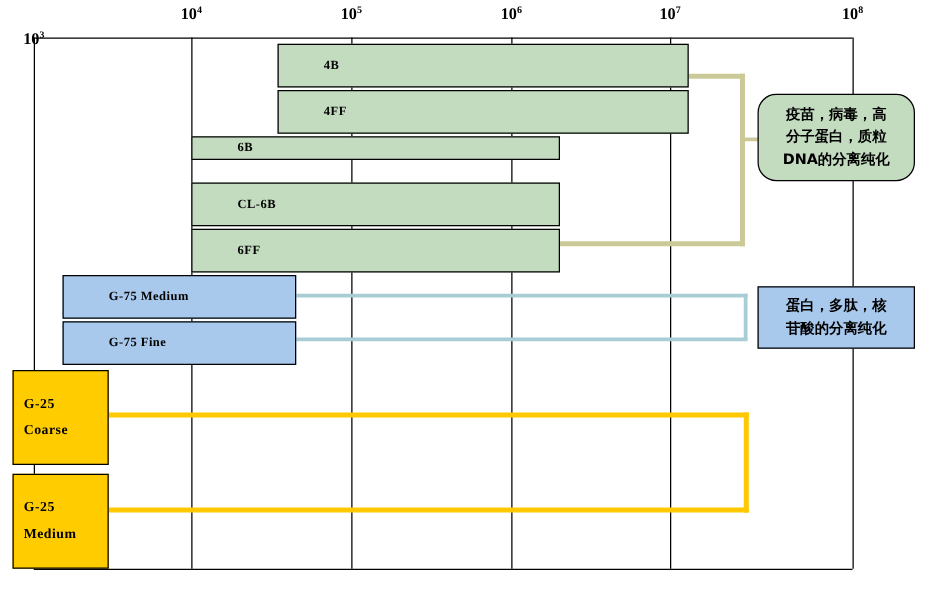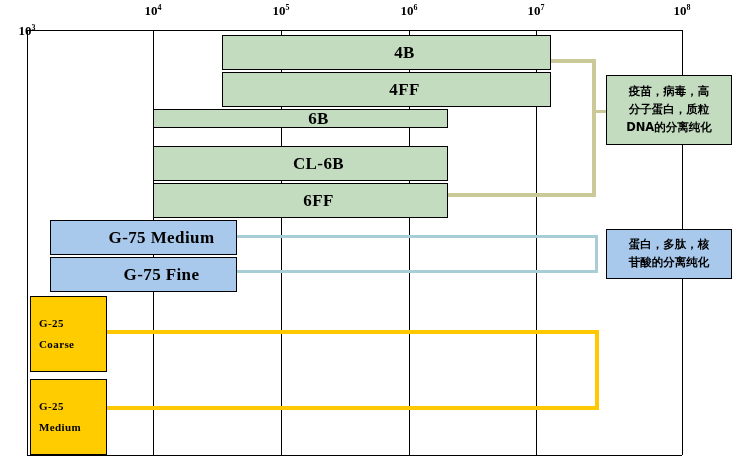--- a/index.html
+++ b/index.html
@@ -31,36 +31,35 @@
   .frame-bottom{
     position:absolute;left:27px;top:455px;width:655px;height:0;
     border-top:1.6px solid #000;
   }
 
   
   .bar{
     position:absolute;
     border:1.4px solid #000;
     box-sizing:border-box;
-    display:flex;align-items:center;justify-content:center;
-    font-size:17px;font-weight:bold;color:#000;
+    display:flex;align-items:center;justify-content:flex-start;
+    font-size:10px;font-weight:bold;color:#000;
     letter-spacing:.4px;
     z-index:4;
     padding-left:36px;
   }
   .bar.green{background:#c3dcc0;}
   .bar.blue{background:#a8c8ec;}
   .bar.yellow{
     background:#ffcc00;
     justify-content:flex-start;
     align-items:center;
     padding-left:8px;
     font-size:11px;
     line-height:1.9;
-    margin-left:20px;
   }
   .bar.yellow .lbl{text-align:left;}
 
   
   .conn{position:absolute;z-index:2;}
   .conn .seg{position:absolute;}
 
   
   .callout{
     position:absolute;
@@ -166,21 +165,21 @@
     </span>
   </div>
 
   <div class="bar yellow" style="left:10px;top:379px;width:77px;height:76px;">
     <span class="lbl">
       <span>G-25</span><br>
       <span>Medium</span>
     </span>
   </div>
 
-  <div class="callout green" style="left:606px;top:75px;width:126px;height:70px;">
+  <div class="callout green" style="left:606px;top:75px;width:126px;height:70px;border-radius:15px;">
     <span>
       <span>疫苗，病毒，高</span><br>
       <span>分子蛋白，质粒</span><br>
       <span>DNA的分离纯化</span>
     </span>
   </div>
 
   <div class="callout blue" style="left:606px;top:229px;width:126px;height:50px;">
     <span>
       <span>蛋白，多肽，核</span><br>

